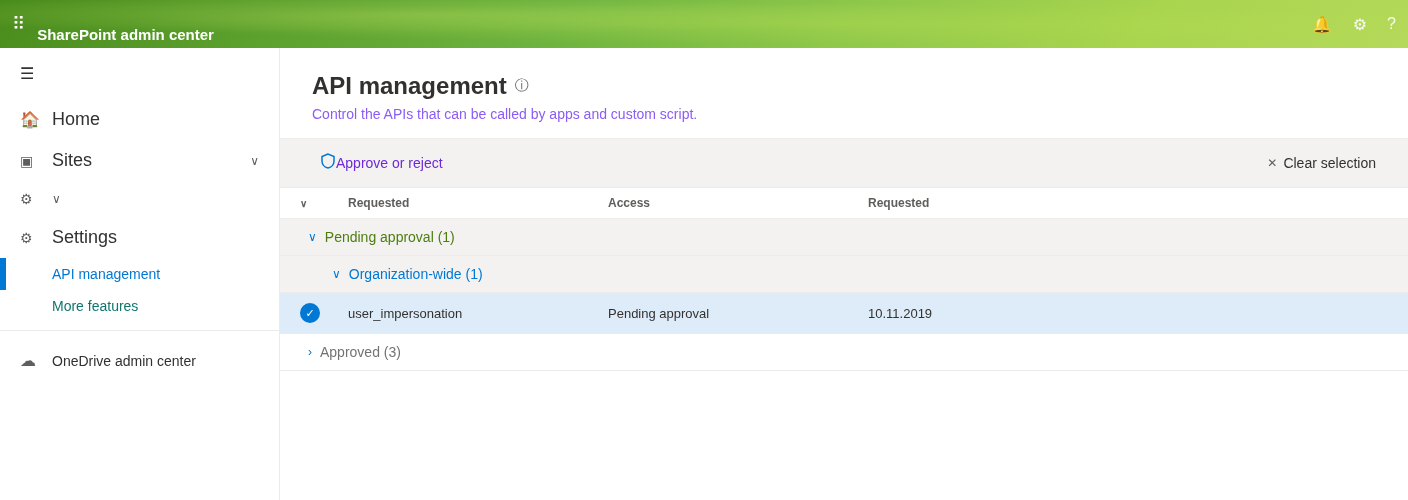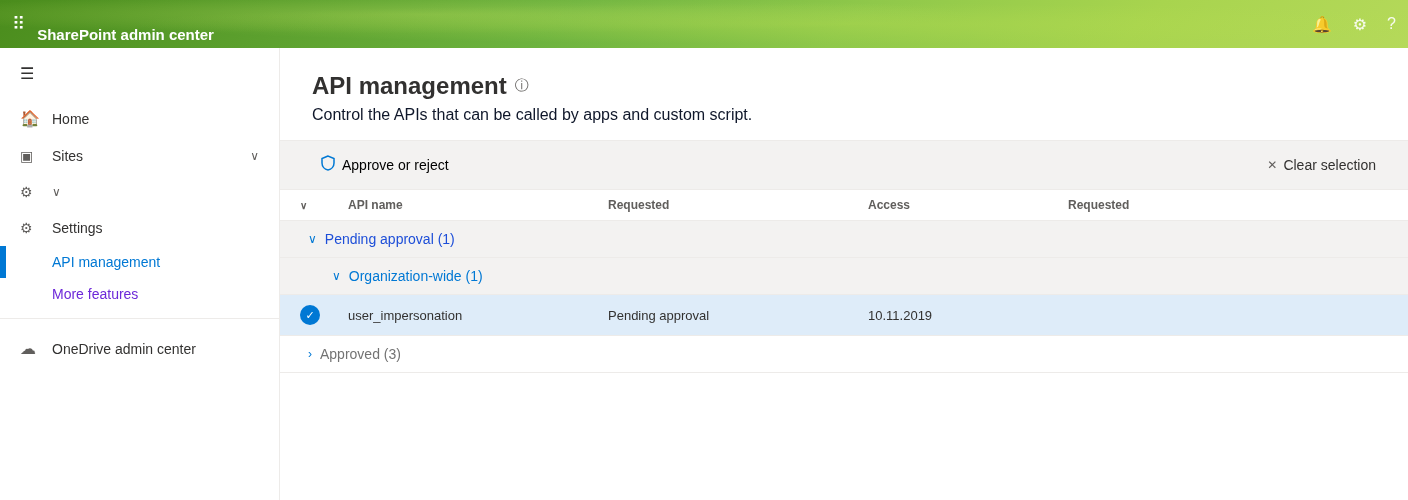--- a/index.html
+++ b/index.html
@@ -83,37 +83,37 @@
     }
     .sidebar-nav-item .nav-icon {
       width: 20px;
       margin-right: 12px;
       color: #605e5c;
       font-size: 16px;
       flex-shrink: 0;
     }
     .sidebar-nav-item .nav-label {
       flex: 1;
-      font-size: 14px;
+      font-size: 18px;
     }
     .sidebar-nav-item .nav-chevron {
       font-size: 12px;
       color: #605e5c;
     }
     .sidebar-divider {
       height: 1px;
       background: #edebe9;
       margin: 8px 0;
     }
     .sidebar-sub-item {
       display: flex;
       align-items: center;
       padding: 8px 20px 8px 52px;
       cursor: pointer;
-      color: #6d28d9;
+      color: #0f766e;
       font-size: 14px;
       position: relative;
     }
     .sidebar-sub-item.active {
       color: #0078d4;
       border-left: 3px solid #0078d4;
       padding-left: 49px;
     }
     .sidebar-sub-item.active::before {
       content: '';
@@ -162,43 +162,42 @@
       font-size: 24px;
       font-weight: 700;
       color: #323130;
     }
     .help-icon {
       color: #605e5c;
       font-size: 14px;
       cursor: pointer;
     }
     .page-description {
-      font-size: 16px;
-      color: #0f172a;
+      font-size: 14px;
+      color: #8b5cf6;
     }
 
     
     .toolbar {
       display: flex;
       align-items: center;
       padding: 10px 32px;
       background: #f3f2f1;
       border-bottom: 1px solid #edebe9;
       justify-content: space-between;
     }
     .toolbar-left {
       display: flex;
       align-items: center;
       gap: 8px;
     }
     .approve-btn {
       display: flex;
       align-items: center;
-      gap: 6px;
-      color: #000000;
+      color: #6d28d9;
       cursor: pointer;
       font-size: 14px;
       padding: 4px 8px;
       border-radius: 2px;
     }
     .shield-icon { color: #0078d4; font-size: 16px; }
     .toolbar-right {
       display: flex;
       align-items: center;
       gap: 6px;
@@ -233,21 +232,21 @@
     .group-row {
       display: flex;
       align-items: center;
       padding: 10px 20px 10px 28px;
       background: #f3f2f1;
       border-bottom: 1px solid #edebe9;
       cursor: pointer;
       gap: 8px;
     }
     .group-row-label {
-      color: #1d4ed8;
+      color: #4d7c0f;
       font-size: 14px;
       font-weight: 500;
     }
     .chevron-icon { color: #0078d4; font-size: 12px; }
 
     .sub-group-row {
       display: flex;
       align-items: center;
       padding: 10px 20px 10px 52px;
       background: #f3f2f1;
@@ -387,23 +386,20 @@
       </div>
     </div>
 
     <div class="table-container">
 
       <div class="table-header">
         <div class="table-header-cell">
           <span class="sort-icon">∨</span>
         </div>
         <div class="table-header-cell">
-          <span>API name</span>
-        </div>
-        <div class="table-header-cell">
           <span>Requested</span>
         </div>
         <div class="table-header-cell">
           <span>Access</span>
         </div>
         <div class="table-header-cell">
           <span>Requested</span>
         </div>
       </div>
 

